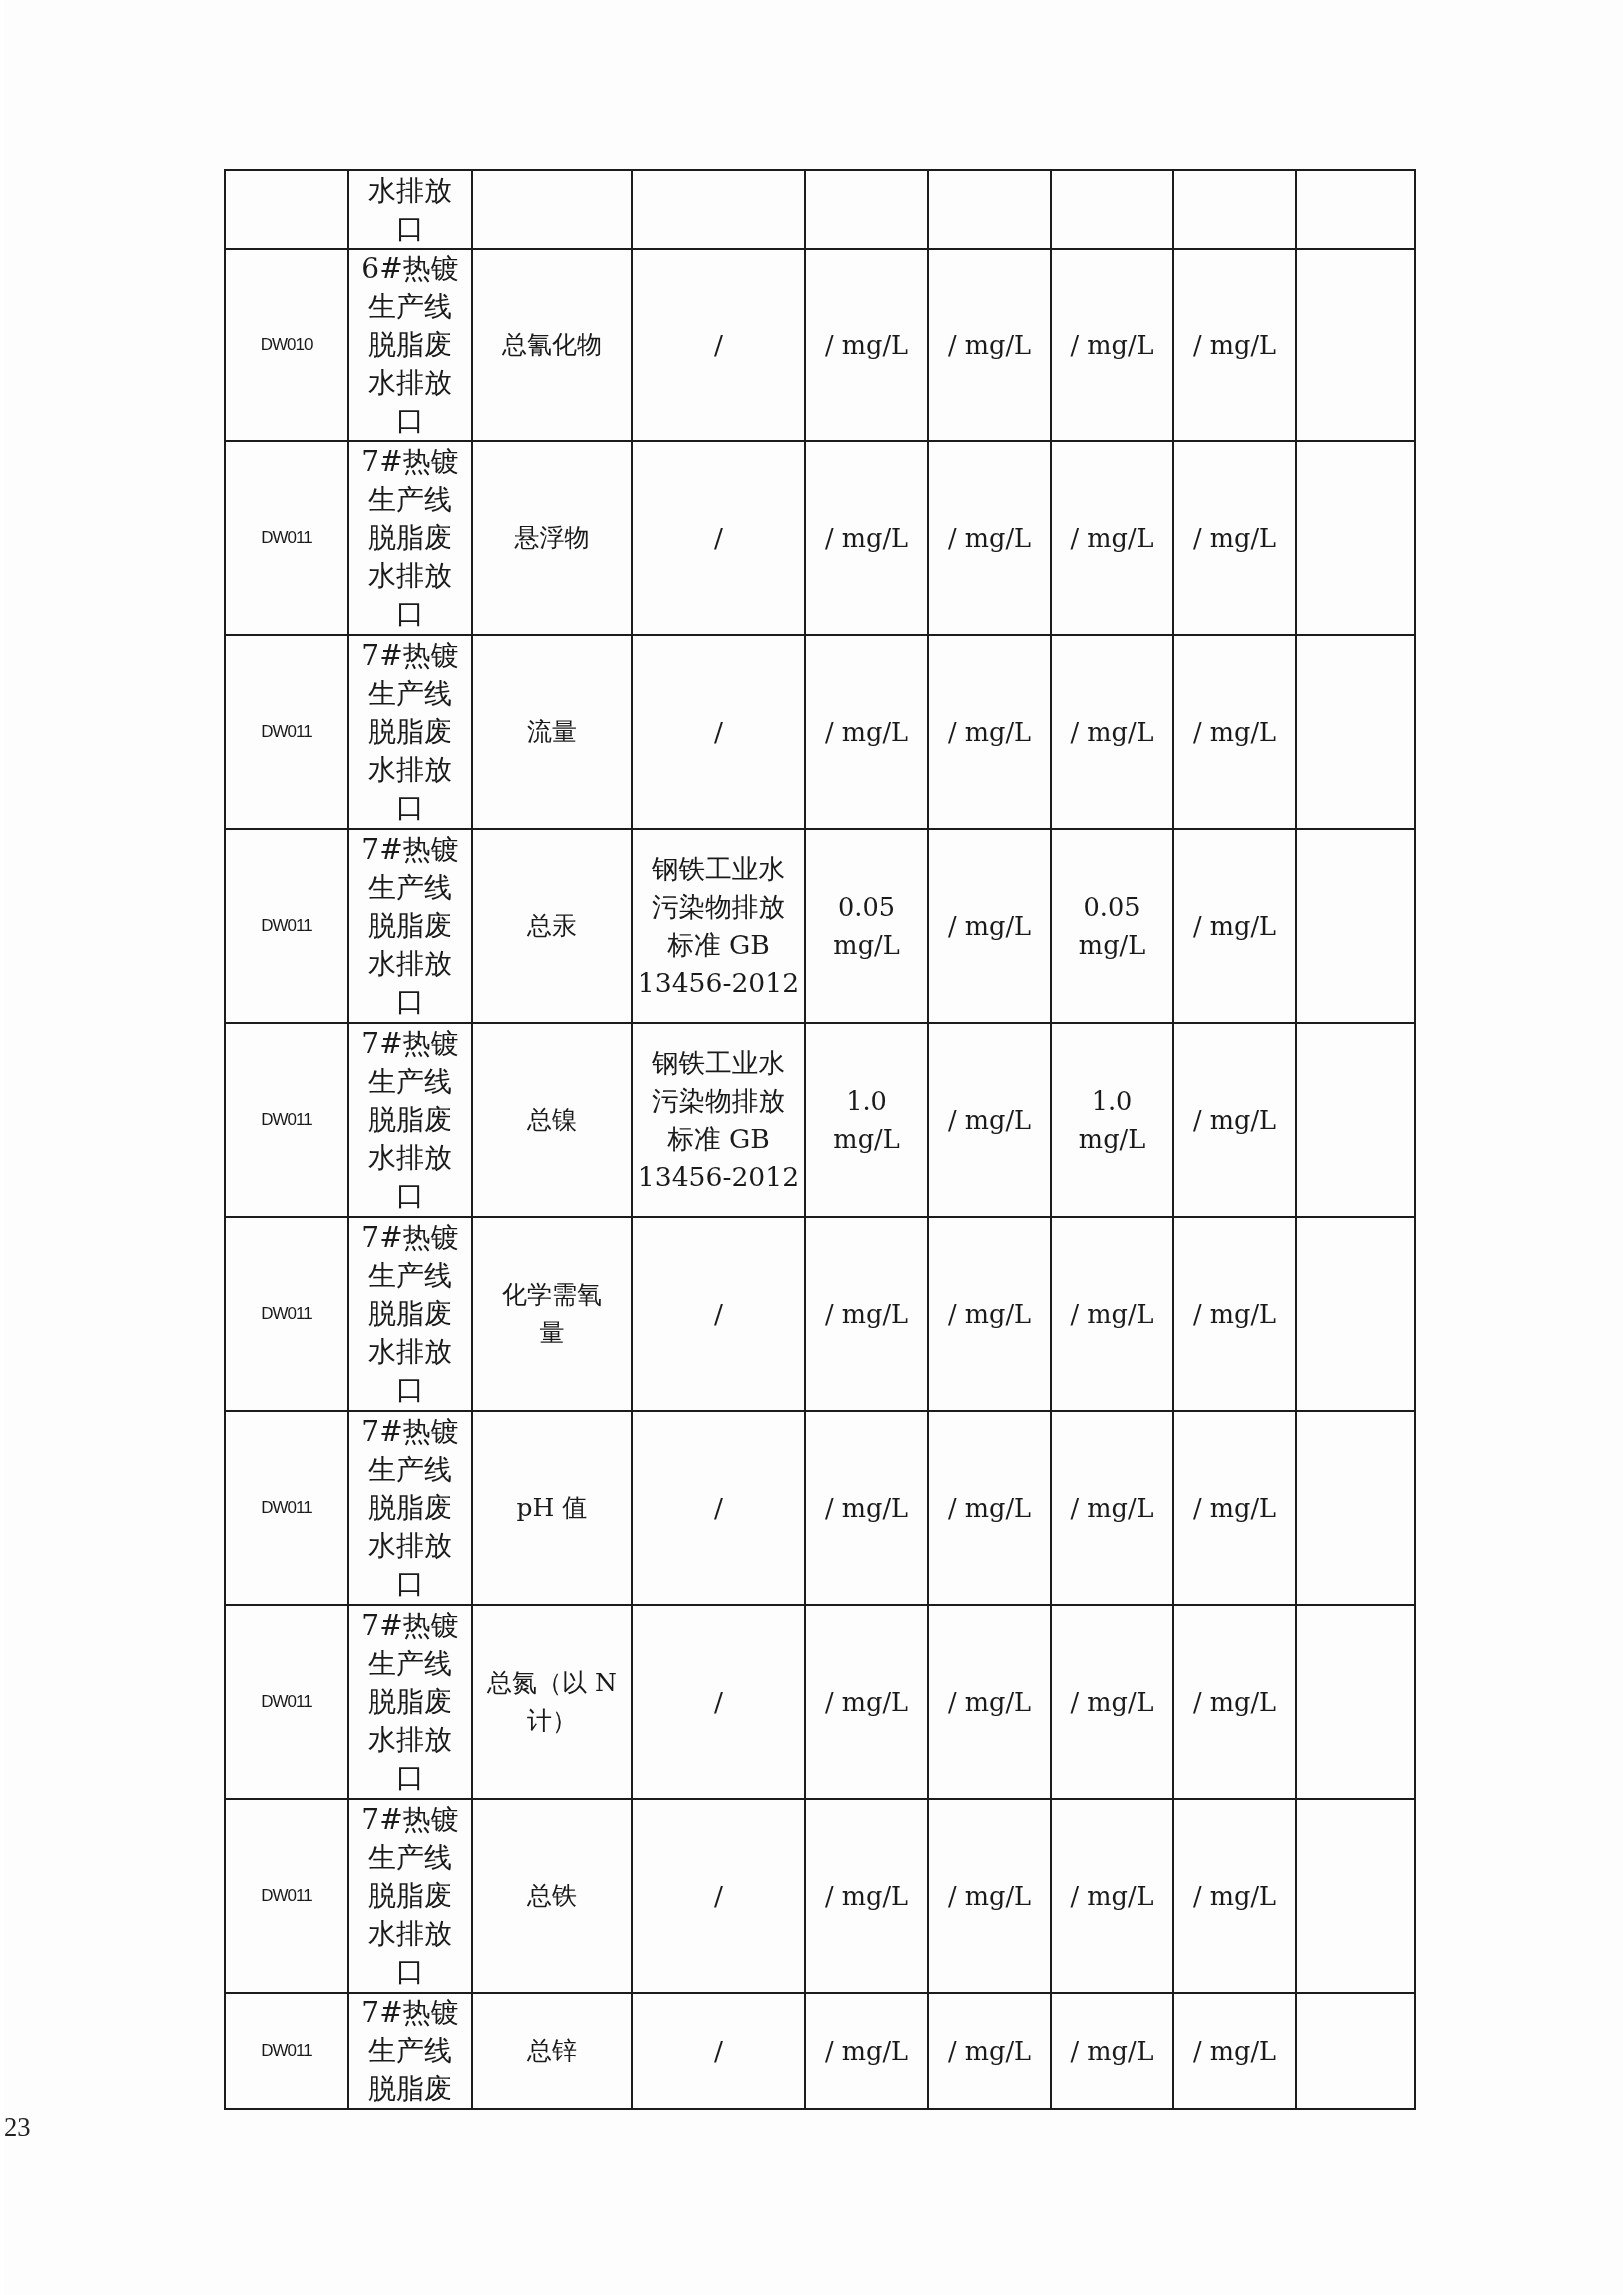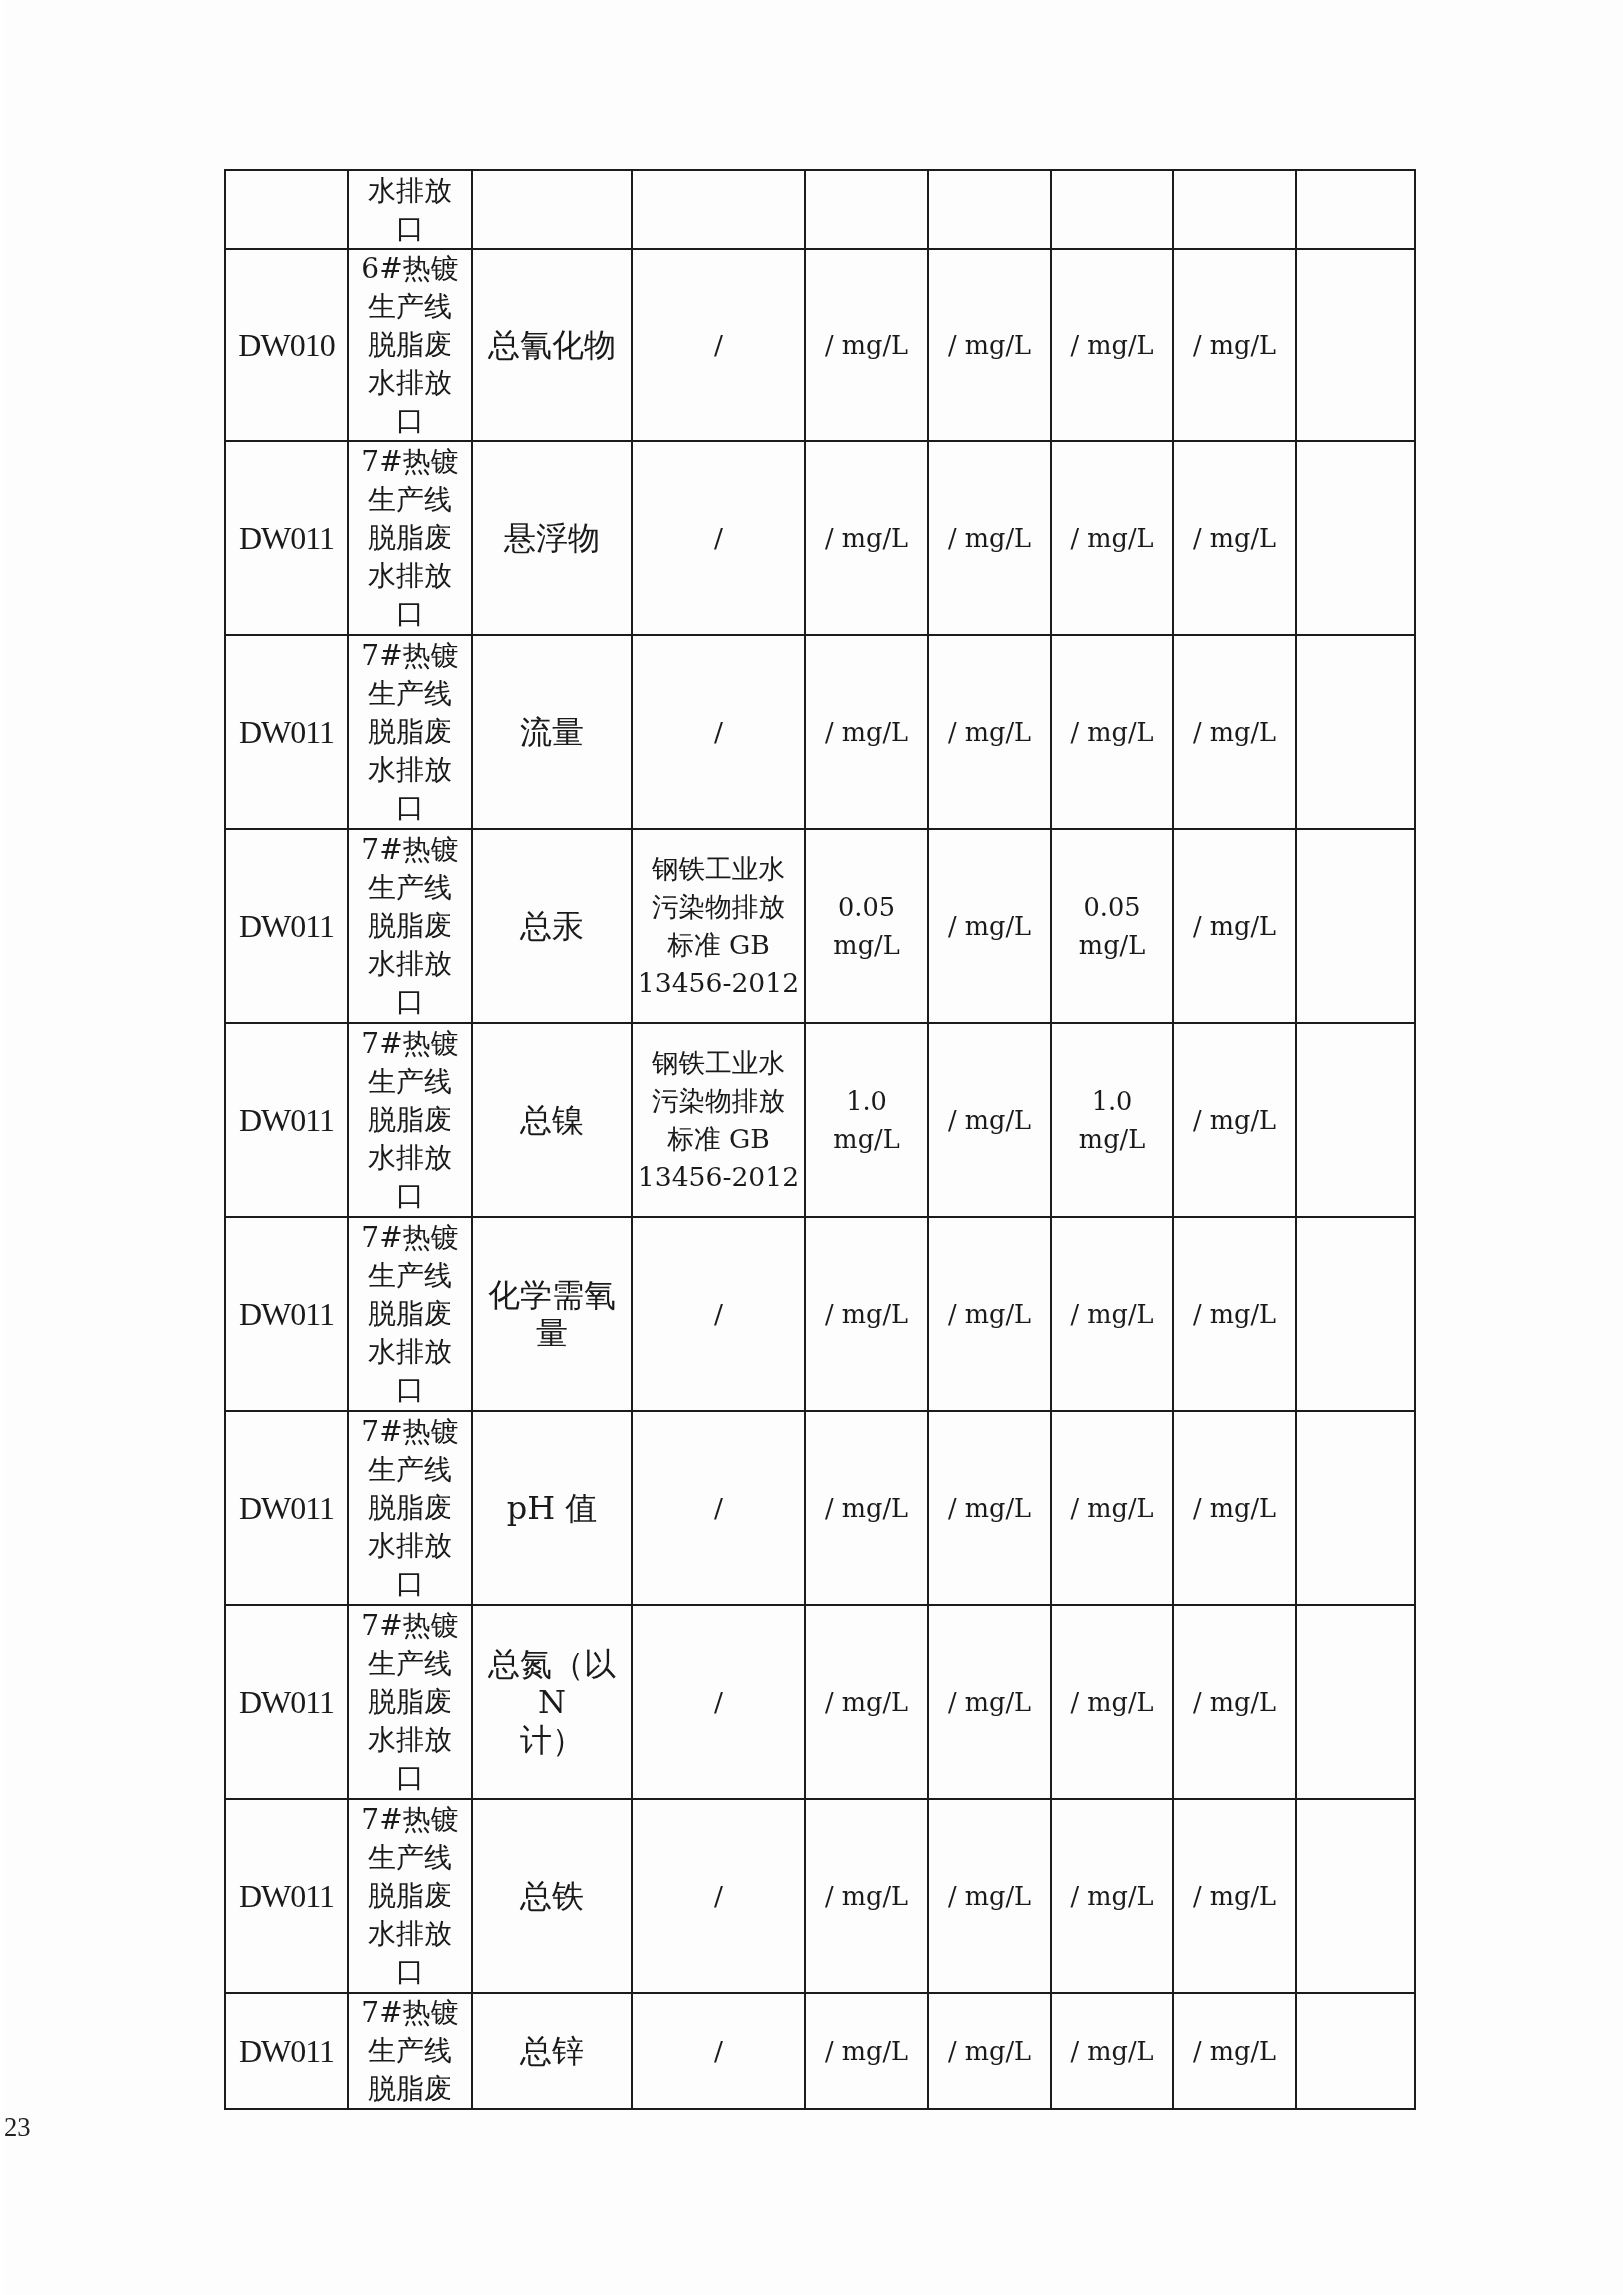--- a/index.html
+++ b/index.html
@@ -3,23 +3,23 @@
 <meta charset="utf-8">
 <style>
   html, body { margin:0; padding:0; background:#ffffff; }
   body { width:1623px; height:2295px; position:relative; overflow:hidden;
          font-family:"DejaVu Serif","Liberation Serif",serif; color:#1a1a1a; }
   .page { position:absolute; left:4px; top:0; width:1623px; height:2295px; background:#fdfdfd;padding-left:6px; }
   table.grid { position:absolute; left:220px; top:169px; border-collapse:collapse;
                table-layout:fixed; width:1189px; }
   table.grid td { border:2px solid #1c1c1c; text-align:center; vertical-align:middle;
                   padding:0 3.1px; font-size:25.6px; line-height:38px; }
-  table.grid td.id { font-family:Liberation Serif, serif; font-size:32px; letter-spacing:-1px; }
+  table.grid td.id { font-family:Liberation Sans, sans-serif; font-size:17px; letter-spacing:-1px; }
   table.grid td.name { line-height:38px; font-size:28px; }
-  table.grid td.poll { font-size:32px; }
+  table.grid td.poll { font-size:25px; }
   table.grid td.std { font-size:26.6px; line-height:38px; }
   table.grid td.val { font-size:25.6px;margin-left:41px; }
   .pg { position:absolute; left:0; width:1623px; top:2112px; text-align:left;
         font-family:"Liberation Serif",serif; font-size:26.6px; color:#222; }
 </style>
 </head>
 <body>
 
 <div class="page">
   <table class="grid">

